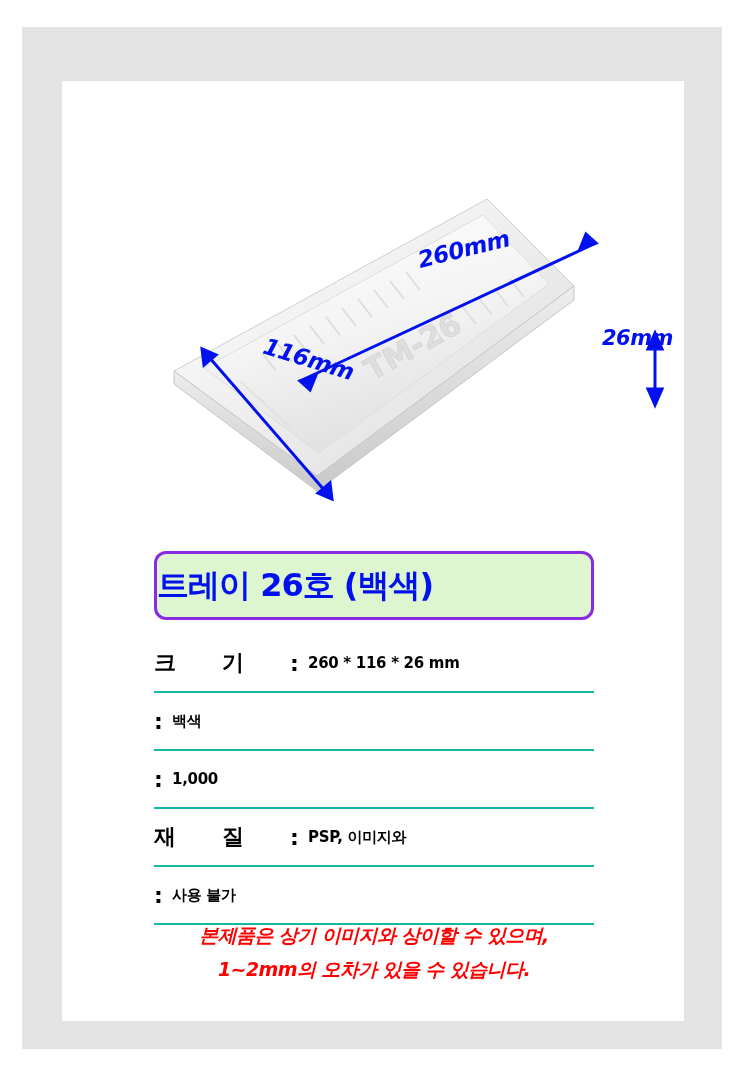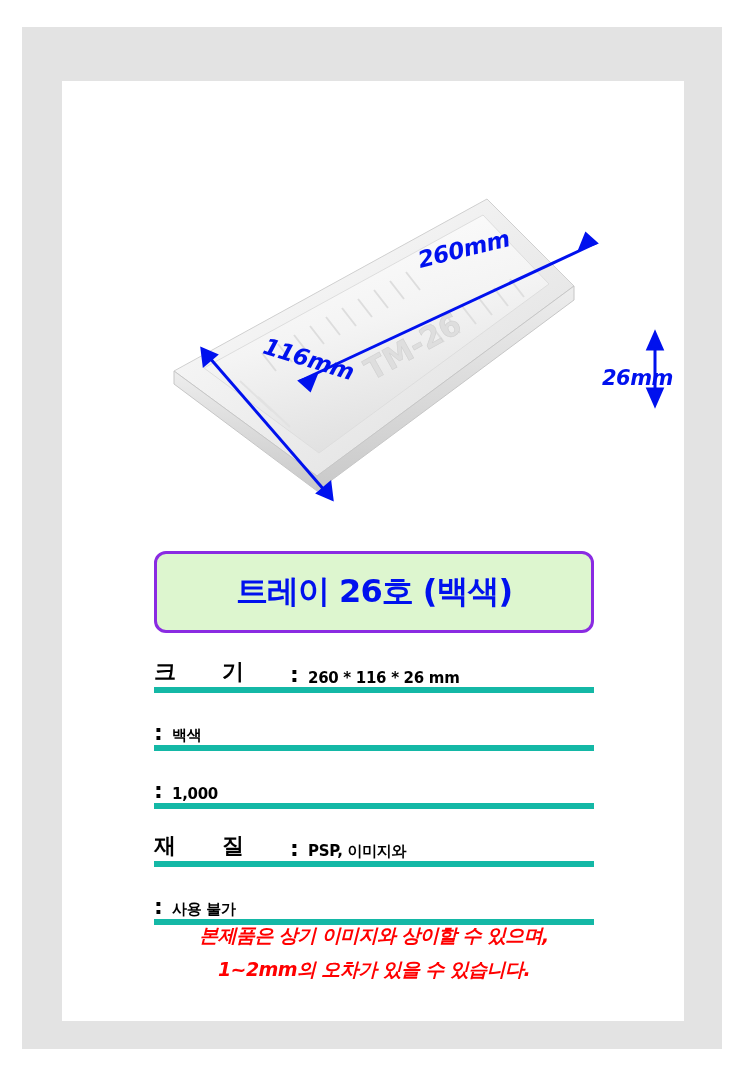--- a/index.html
+++ b/index.html
@@ -58,57 +58,57 @@
     color: #0011ee;
     font-family: "DejaVu Sans", sans-serif;
     font-style: italic;
     font-weight: bold;
     font-size: 23px;
     letter-spacing: -0.5px;
     white-space: nowrap;
   }
   .dim-260 { left: 355px; top: 155px; transform: rotate(-14deg); }
   .dim-116 { left: 200px; top: 265px; transform: rotate(17deg); }
-  .dim-26  { left: 540px; top: 245px; font-size: 21px; margin-top: 40px; }
+  .dim-26  { left: 540px; top: 245px; font-size: 21px; }
 
   
   .title-box {
     position: absolute;
     left: 92px;
     top: 8px;
     width: 440px;
-    height: 82px;
+    height: 69px;
     background: #ddf6cf;
     border: 3px solid #8a2be2;
     border-radius: 12px;
     box-sizing: border-box;
     display: flex;
     align-items: center;
-    justify-content: center;
+    justify-content: flex-start;
   }
   .title-text {
     color: #0011ee;
     font-family: "DejaVu Sans", sans-serif;
     font-weight: bold;
     font-size: 32px;
     letter-spacing: -1px;
   }
 
   
   .spec-table {
     position: absolute;
     left: 92px;
     top: 92px;
     width: 440px;
   }
   .spec-row {
     display: flex;
-    align-items: flex-end;
+    align-items: center;
     height: 58px;
-    border-bottom: 6px solid #14b8a6;
+    border-bottom: 2px solid #14b8a6;
     box-sizing: border-box;
   }
   .spec-row:first-child { border-top: none; }
   .spec-key {
     width: 136px;
     font-family: "DejaVu Sans", sans-serif;
     font-weight: bold;
     font-size: 22px;
     color: #000000;
     white-space: pre;

